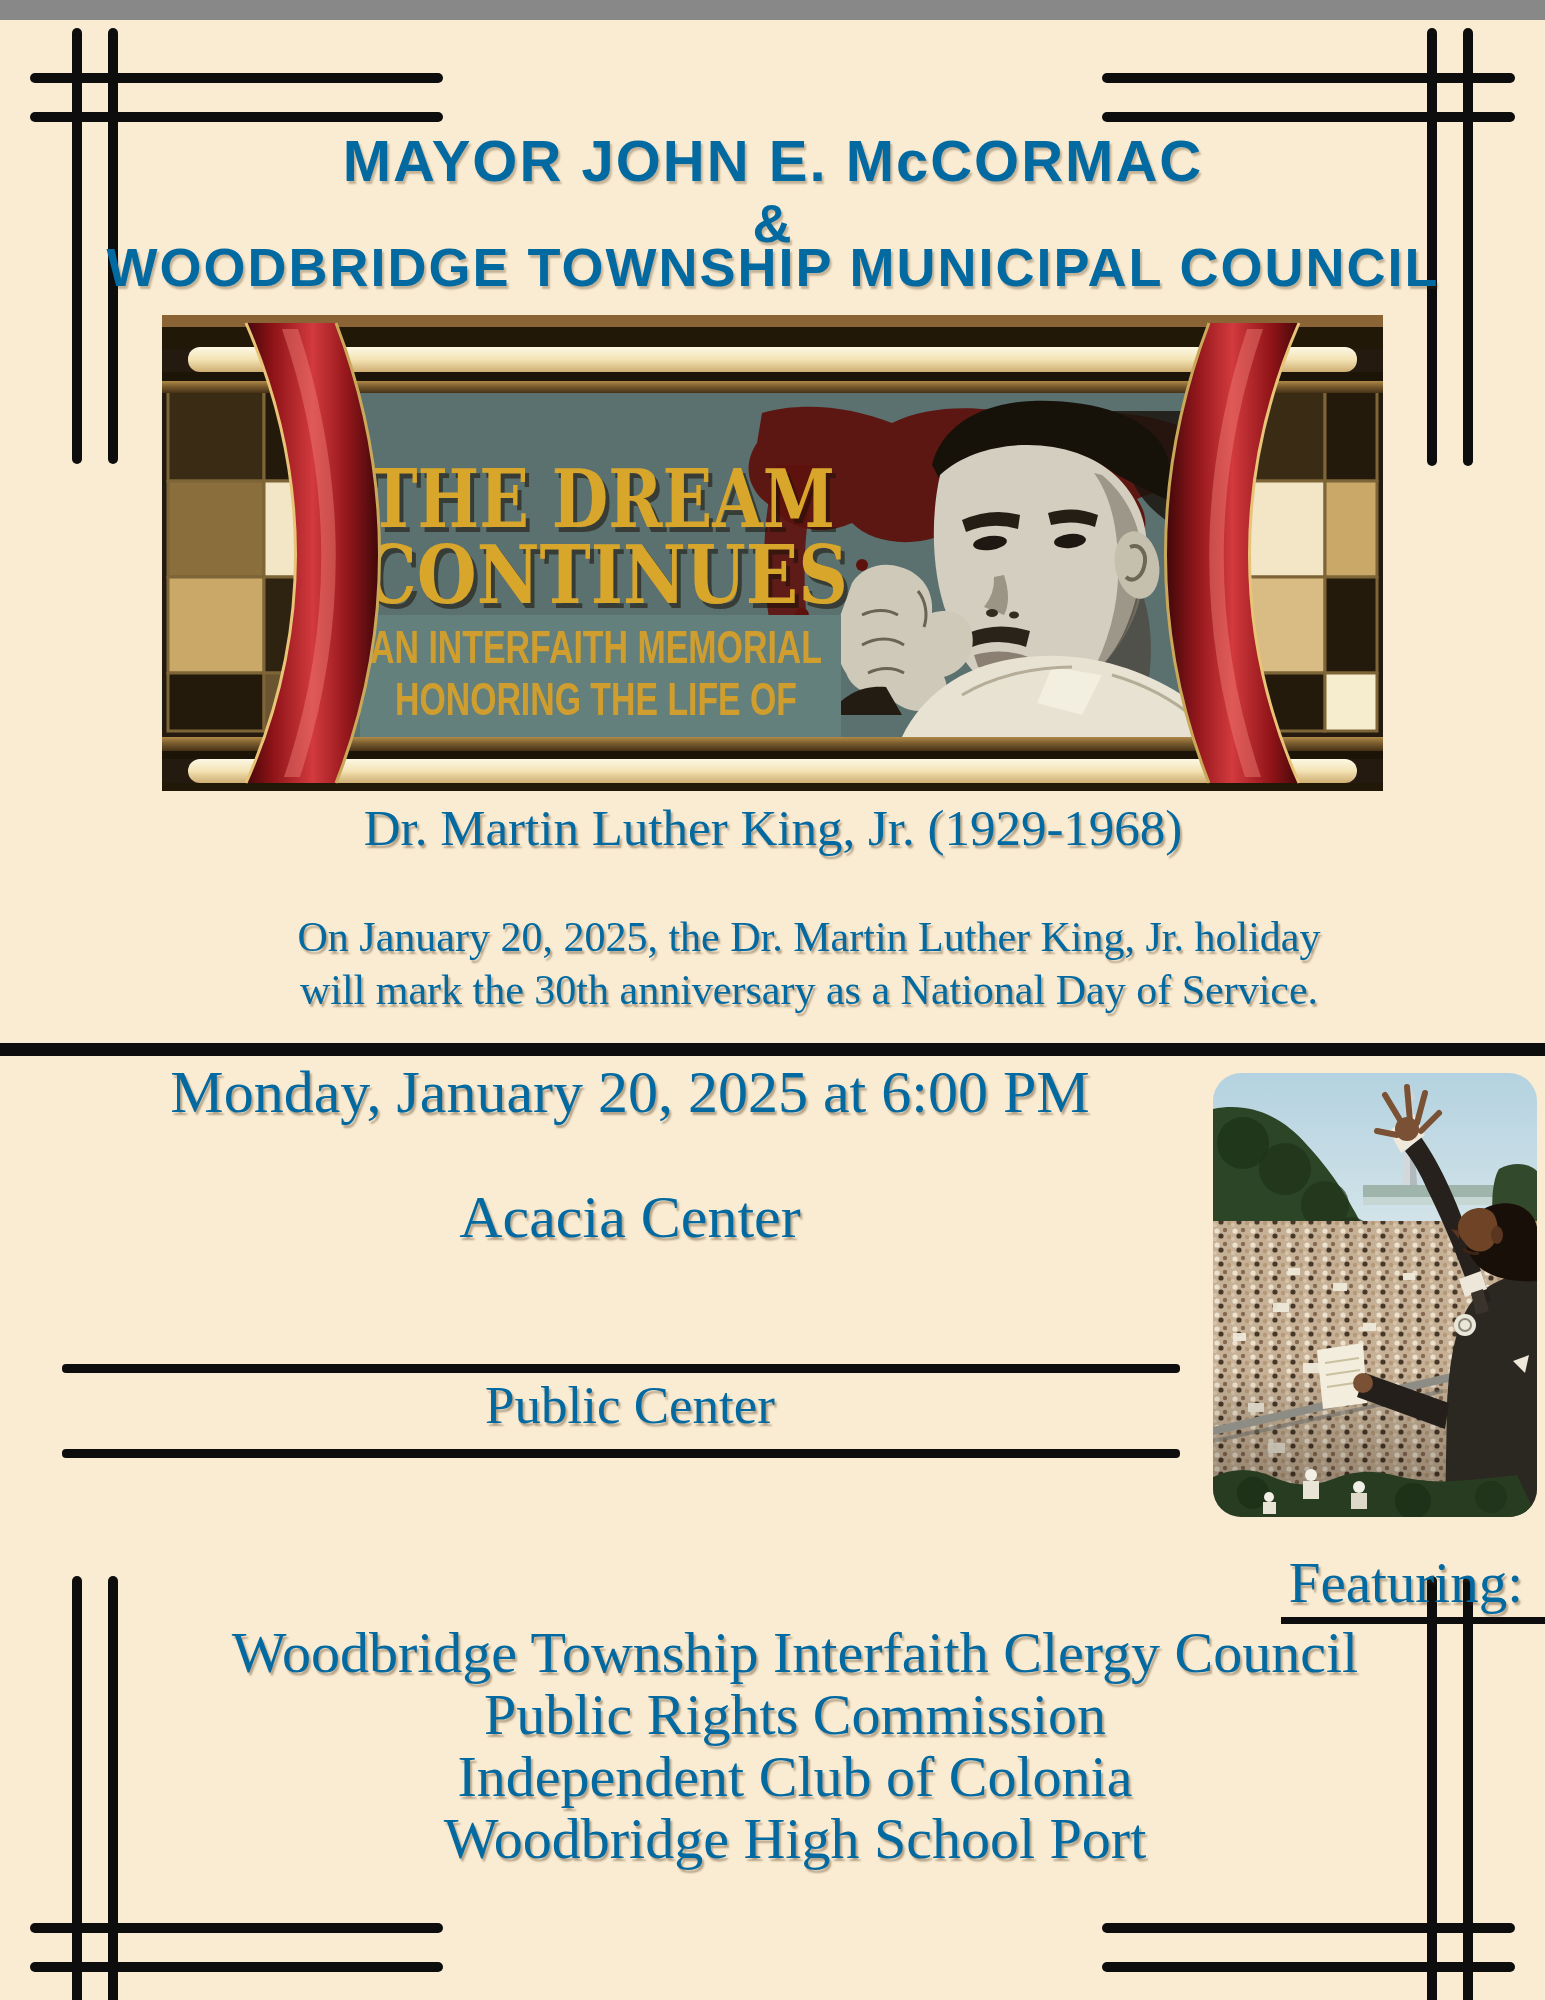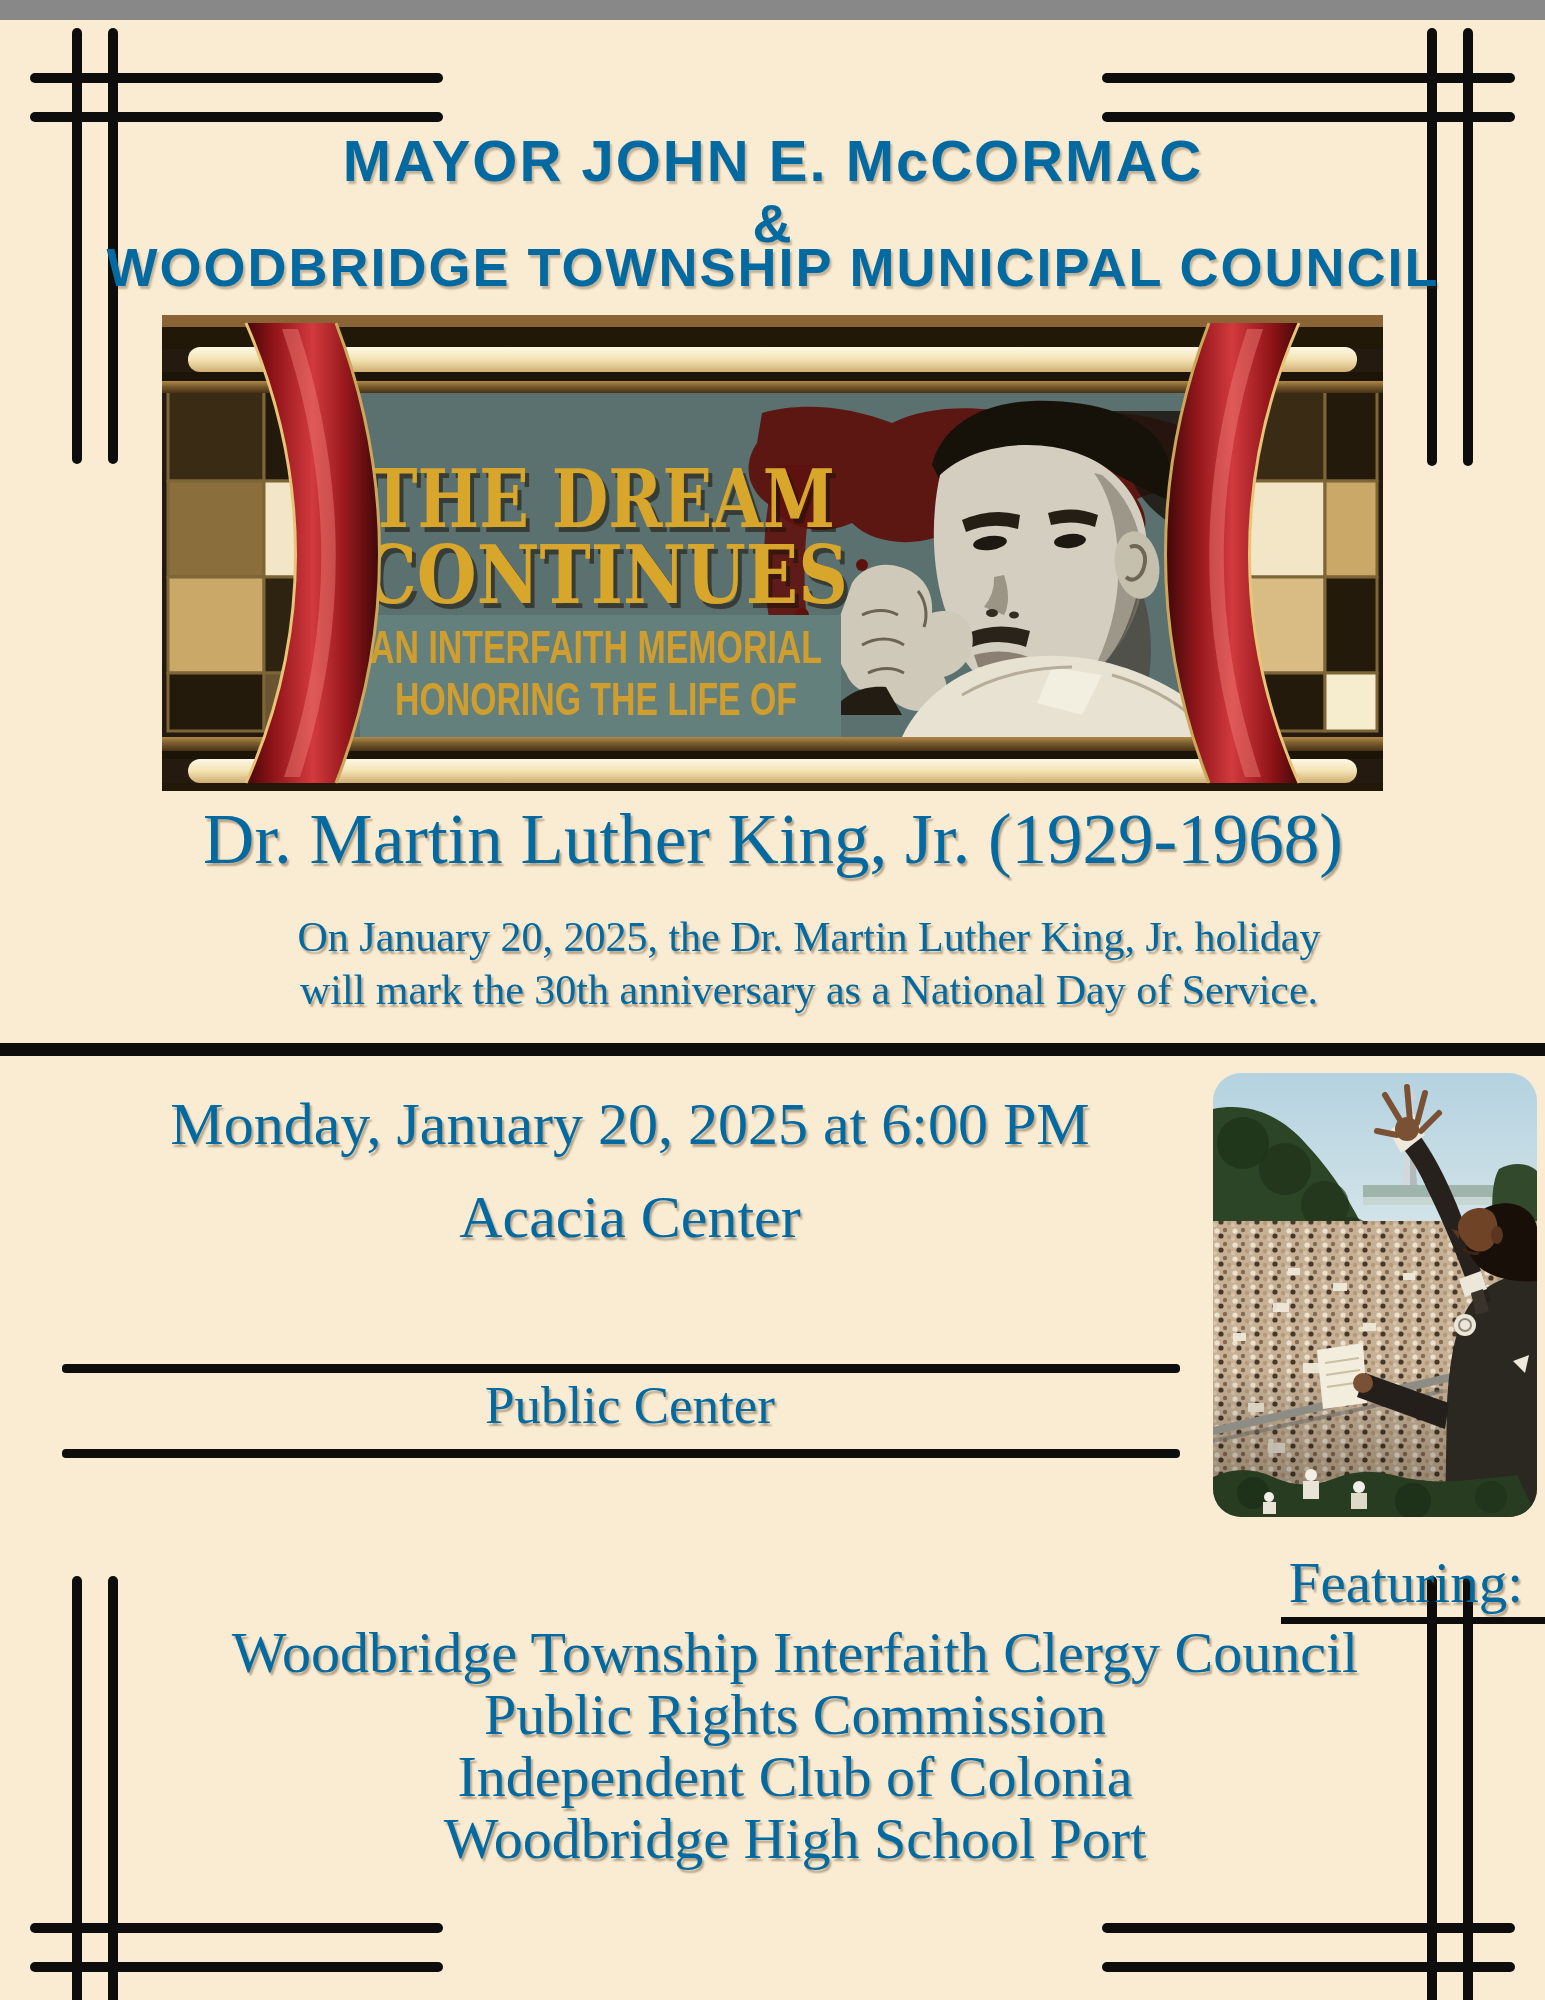--- a/index.html
+++ b/index.html
@@ -9,21 +9,21 @@
     font-family:"Liberation Serif", serif; color:#0369a1;margin-top:20px;
   }
   .abs{position:absolute;}
   .bar{position:absolute;background:#0d0d0d;border-radius:6px;}
   .sans{font-family:"Liberation Sans", sans-serif;}
   .hdr1{font-size:58px;font-weight:bold;letter-spacing:2px;line-height:1;}
   .hdr2{font-size:54px;font-weight:bold;letter-spacing:2px;line-height:1;}
   .hdr-shadow{text-shadow:2px 3px 2px rgba(70,45,15,.30);}
   .serif-shadow{text-shadow:2px 3px 2px rgba(70,45,15,.38);}
   .center{text-align:center;}
-  .title{font-size:71px;line-height:1.1;}
+  .title{font-size:51px;line-height:1.1;}
   .para{font-size:42px;line-height:53px;}
   .event-dt,.event-venue{font-size:60px;line-height:1.1;}
   .event-addr{font-size:50px;line-height:1.1;}
   .event-note{font-size:53px;line-height:1.1;}
   .feat-head{font-size:57px;line-height:.95;display:inline-block;
     border-bottom:7px solid #0d0d0d;padding:0 22px 7px 8px;}
   .feat-item{font-size:58px;line-height:62px;}
   .rule{position:absolute;background:#0d0d0d;border-radius:4px;}
   .photo-frame{position:absolute;left:1213px;top:1053px;width:324px;height:444px;
     border-radius:28px;overflow:hidden;}
@@ -224,21 +224,21 @@
   </div>
 
   <div class="abs title serif-shadow center" style="left:18px;top:780px;width:1510px;">Dr. Martin Luther King, Jr. (1929-1968)</div>
   <div class="abs para serif-shadow center" style="left:69px;top:891px;width:1480px;">
     <div>On January 20, 2025, the Dr. Martin Luther King, Jr. holiday</div>
     <div>will mark the 30th anniversary as a National Day of Service.</div>
   </div>
 
   <div class="abs" style="left:0;top:1023px;width:1545px;height:13px;background:#0d0d0d;"></div>
 
-  <div class="abs event-dt serif-shadow center" style="left:0;top:1071px;width:1260px;">Monday, January 20, 2025 at 6:00 PM</div>
+  <div class="abs event-dt serif-shadow center" style="left:0;top:1039px;width:1260px;">Monday, January 20, 2025 at 6:00 PM</div>
   <div class="abs event-venue serif-shadow center" style="left:0;top:1164px;width:1260px;">Acacia Center</div>
   <div class="rule" style="left:62px;top:1344px;width:1118px;height:9px;"></div>
   <div class="abs event-note serif-shadow center" style="left:0;top:1356px;width:1260px;">Public Center</div>
   <div class="rule" style="left:62px;top:1429px;width:1118px;height:9px;"></div>
 
   <div class="photo-frame">
     <svg width="324" height="444" viewBox="0 0 324 444">
       <defs>
         <linearGradient id="gSky" x1="0" y1="0" x2="0" y2="1">
           <stop offset="0" stop-color="#b4d2e0"></stop>

